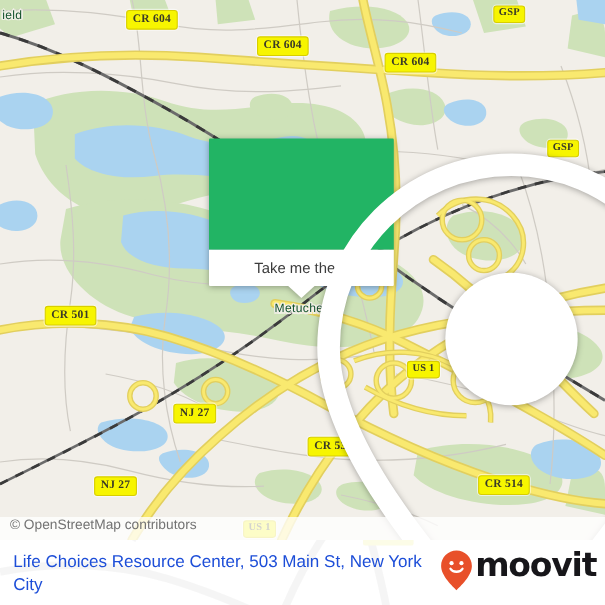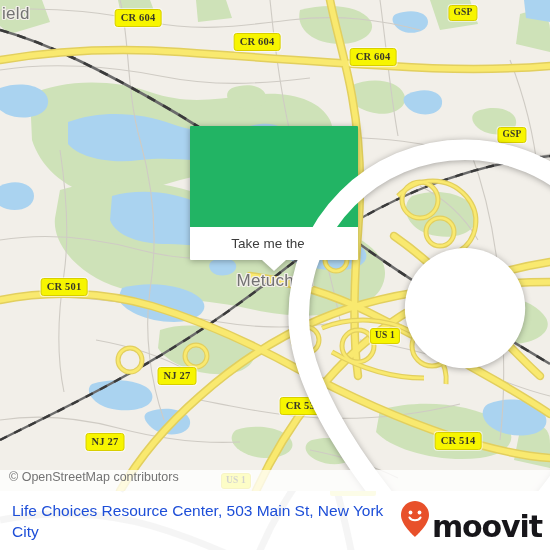--- a/index.html
+++ b/index.html
@@ -35,22 +35,22 @@
     box-shadow:0 0 0 1px rgba(255,255,255,.55);
     transform:translate(-50%,-50%);
     text-align:center;
   }
   .shield.sm{font-size:9.5px;padding:2px 4px 2.5px 4px;}
 
   
   .place{
     position:absolute;
     transform:translate(-50%,-50%);
-    color:#737373;
-    font-size:17px;
+    color:#14532d;
+    font-size:11px;
     white-space:nowrap;
     text-shadow:
       1.3px 0 #f2efe9,-1.3px 0 #f2efe9,0 1.3px #f2efe9,0 -1.3px #f2efe9,
       1px 1px #f2efe9,-1px -1px #f2efe9,1px -1px #f2efe9,-1px 1px #f2efe9;
     letter-spacing:.3px;
   }
   .place.cut{transform:translate(0,-50%);}
 
   
   .popup{
@@ -96,21 +96,21 @@
     position:absolute;left:0;top:-491px;width:550px;height:550px;
     opacity:.09;pointer-events:none;
   }
   .bottombar .wm svg{width:550px;height:550px;display:block;}
   .addr{
     position:absolute;left:12px;top:9px;width:392px;
     color:#1d4ed8;font-size:15.5px;line-height:21px;
   }
   .logo{
     position:absolute;right:8px;top:50%;transform:translateY(-50%);
-    display:flex;align-items:flex-end;gap:2px;
+    display:flex;align-items:flex-start;gap:2px;
   }
   .logo .wordmark{
     color:#17161a;font-size:30px;font-weight:bold;letter-spacing:-1.1px;
     line-height:1;font-family:"DejaVu Sans","Liberation Sans",sans-serif;
   }
 </style>
 </head>
 <body>
 
 <div id="app">

